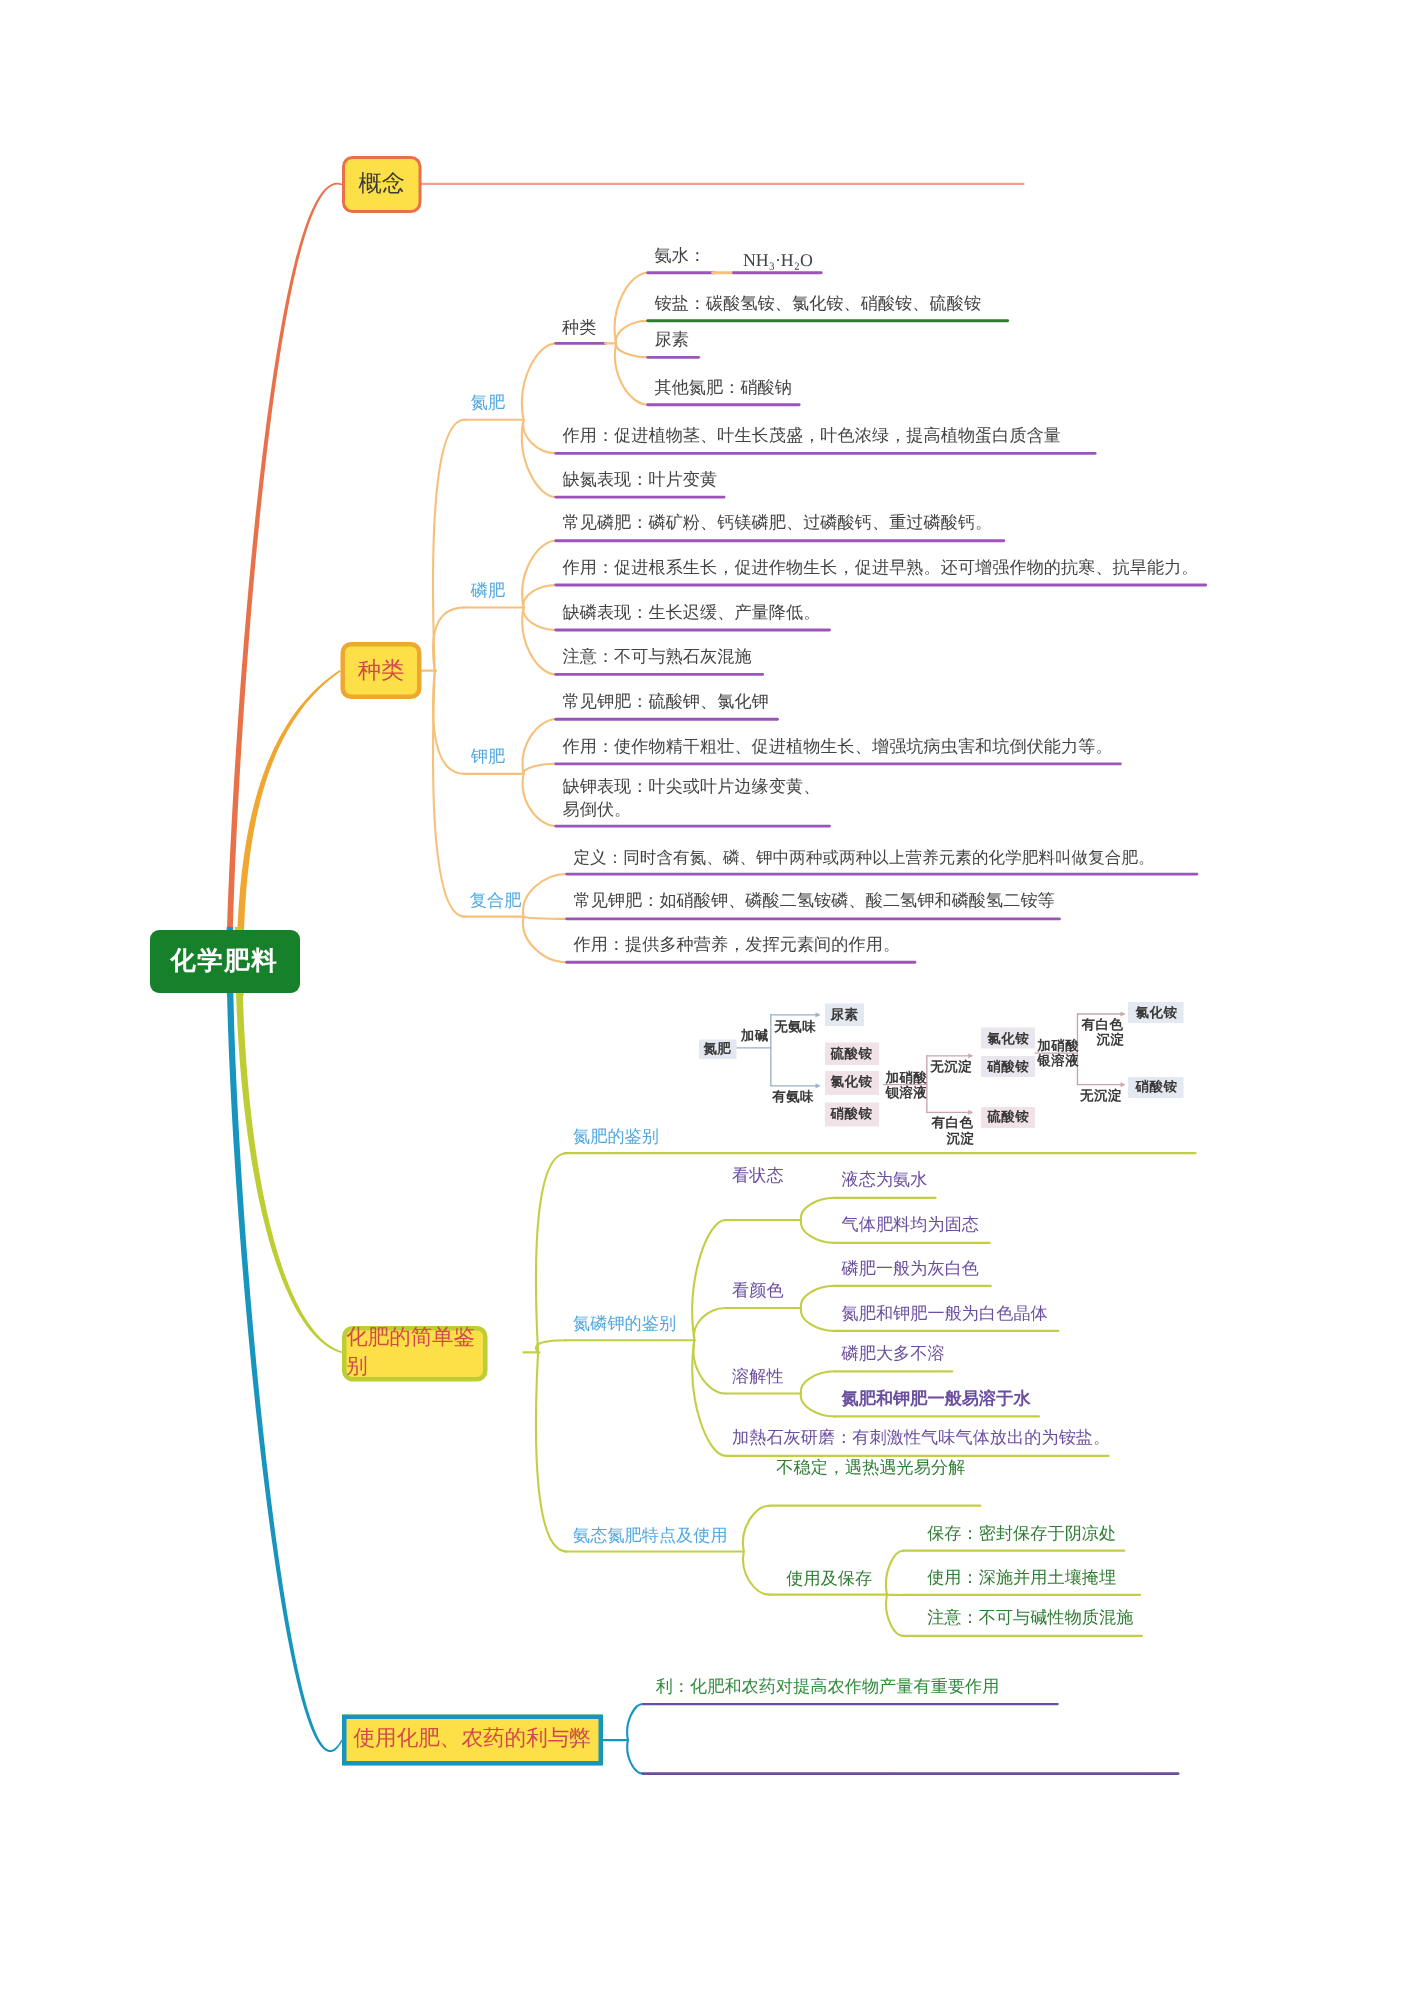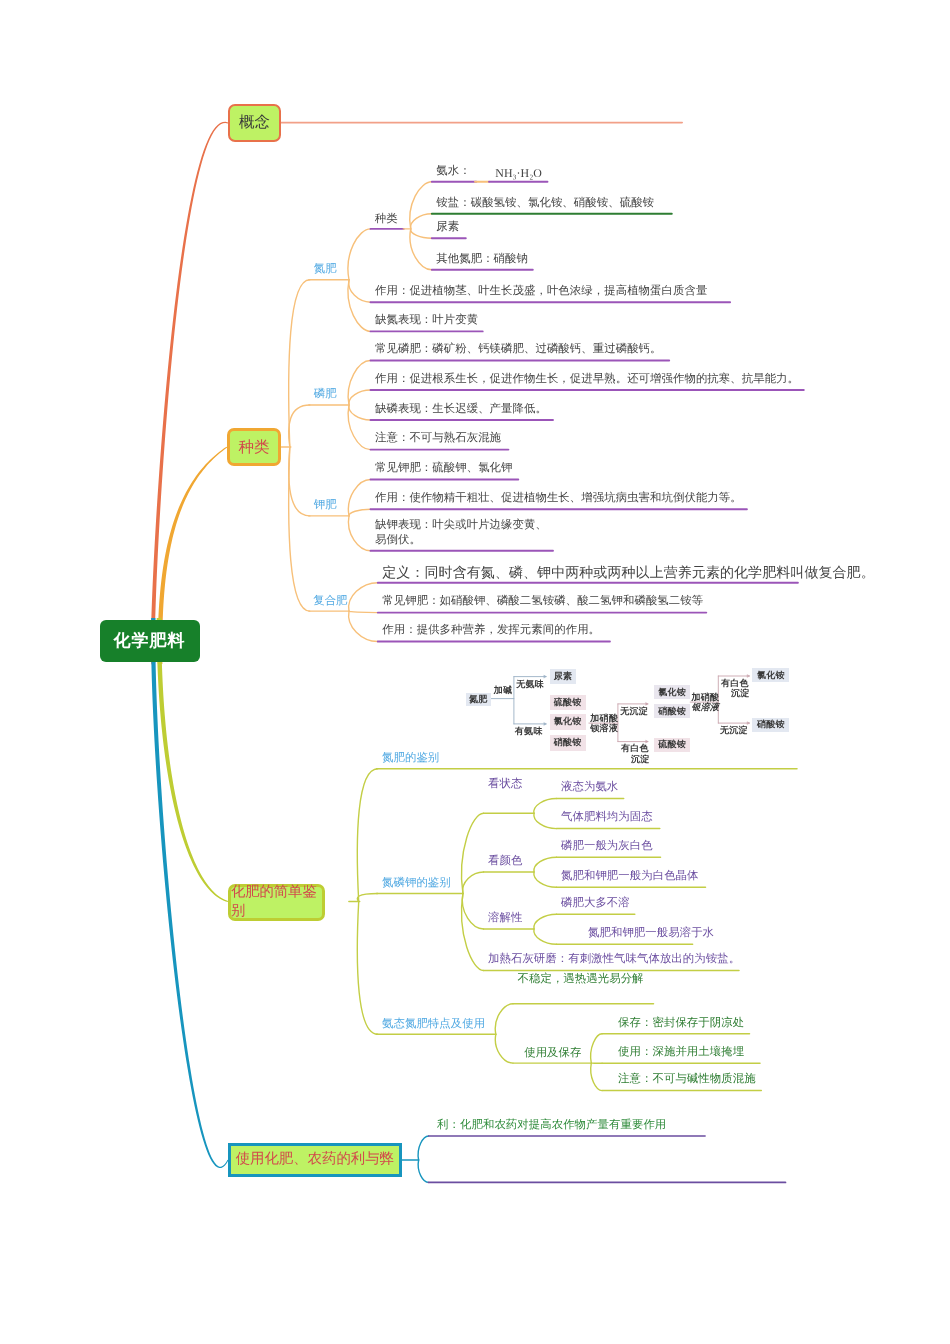--- a/index.html
+++ b/index.html
@@ -4,21 +4,21 @@
 <style>
   html,body{margin:0;padding:0;background:#ffffff;}
   body{width:950px;height:1344px;position:relative;overflow:hidden;
        font-family:"Liberation Sans","DejaVu Sans",sans-serif;
        -webkit-font-smoothing:antialiased;text-rendering:geometricPrecision;}
   #stage{position:absolute;left:0;top:0;width:950px;height:1344px;
          will-change:transform;transform:translateZ(0);opacity:0.999;}
   #edges{position:absolute;left:0;top:0;width:950px;height:1344px;z-index:1;}
   .lbl{position:absolute;white-space:pre;line-height:14.6px;z-index:3;}
   .box{position:absolute;box-sizing:border-box;display:flex;align-items:center;
-       justify-content:center;background:#bef264;z-index:4;}
+       justify-content:center;background:#fde047;z-index:4;}
   .fcb{position:absolute;box-sizing:border-box;display:flex;align-items:center;
        justify-content:center;white-space:nowrap;z-index:3;}
 </style>
 </head>
 <body>
 
 <div id="stage">
     <svg id="edges" width="950" height="1344" viewBox="0 0 950 1344">
       <path d="M 154.88 662.40 L 155.34 662.92 L 155.16 661.75 L 155.00 659.68 L 154.87 656.83 L 154.79 653.26 L 154.75 648.99 L 154.76 644.07 L 154.81 638.51 L 154.91 632.34 L 155.05 625.60 L 155.24 618.30 L 155.48 610.48 L 155.75 602.16 L 156.08 593.36 L 156.44 584.12 L 156.85 574.45 L 157.31 564.39 L 157.81 553.96 L 158.36 543.18 L 158.95 532.09 L 159.59 520.70 L 160.27 509.05 L 160.99 497.16 L 161.76 485.05 L 162.58 472.76 L 163.43 460.31 L 164.34 447.71 L 165.28 435.01 L 166.28 422.23 L 167.31 409.38 L 168.39 396.51 L 169.51 383.63 L 170.68 370.76 L 171.89 357.95 L 173.15 345.20 L 174.45 332.55 L 175.79 320.03 L 177.18 307.65 L 178.61 295.45 L 180.09 283.45 L 181.61 271.68 L 183.17 260.16 L 184.77 248.92 L 186.42 237.99 L 188.11 227.39 L 189.85 217.14 L 191.63 207.28 L 193.45 197.83 L 195.31 188.81 L 197.22 180.25 L 199.17 172.19 L 201.16 164.63 L 203.20 157.62 L 205.27 151.17 L 207.39 145.32 L 209.54 140.09 L 211.74 135.50 L 213.96 131.59 L 216.22 128.38 L 218.50 125.89 L 220.79 124.16 L 223.09 123.17 L 225.41 122.93 L 227.81 123.46 L 228.19 122.54 L 225.49 121.86 L 222.81 122.05 L 220.18 123.10 L 217.63 124.93 L 215.16 127.52 L 212.75 130.81 L 210.40 134.79 L 208.10 139.44 L 205.85 144.72 L 203.65 150.61 L 201.49 157.09 L 199.38 164.13 L 197.31 171.71 L 195.29 179.80 L 193.31 188.37 L 191.38 197.41 L 189.49 206.87 L 187.64 216.75 L 185.84 227.01 L 184.08 237.62 L 182.37 248.56 L 180.71 259.81 L 179.08 271.34 L 177.50 283.12 L 175.97 295.13 L 174.48 307.33 L 173.04 319.72 L 171.64 332.25 L 170.28 344.90 L 168.97 357.66 L 167.71 370.48 L 166.49 383.35 L 165.31 396.24 L 164.18 409.12 L 163.09 421.97 L 162.05 434.76 L 161.06 447.47 L 160.11 460.07 L 159.21 472.53 L 158.35 484.83 L 157.53 496.94 L 156.77 508.84 L 156.04 520.49 L 155.37 531.89 L 154.74 542.99 L 154.15 553.77 L 153.61 564.21 L 153.12 574.28 L 152.67 583.95 L 152.27 593.21 L 151.92 602.02 L 151.61 610.35 L 151.35 618.19 L 151.13 625.50 L 150.96 632.26 L 150.84 638.45 L 150.76 644.03 L 150.73 649.00 L 150.75 653.31 L 150.82 656.95 L 150.93 659.91 L 151.10 662.18 L 151.35 663.83 L 152.32 665.60 Z" fill="#E8714A" stroke-width="1" stroke-linecap="round" stroke-linejoin="round"></path>
       <path d="M 162.40 663.96 L 162.33 659.23 L 162.28 654.53 L 162.25 649.86 L 162.25 645.23 L 162.27 640.64 L 162.32 636.08 L 162.39 631.56 L 162.49 627.07 L 162.61 622.63 L 162.77 618.22 L 162.95 613.85 L 163.15 609.51 L 163.39 605.22 L 163.66 600.96 L 163.96 596.75 L 164.29 592.58 L 164.65 588.44 L 165.04 584.35 L 165.46 580.30 L 165.92 576.29 L 166.41 572.33 L 166.93 568.40 L 167.49 564.53 L 168.09 560.69 L 168.72 556.90 L 169.39 553.15 L 170.09 549.45 L 170.83 545.79 L 171.61 542.18 L 172.43 538.62 L 173.28 535.10 L 174.18 531.63 L 175.12 528.20 L 176.09 524.82 L 177.11 521.50 L 178.17 518.22 L 179.27 514.99 L 180.42 511.80 L 181.61 508.67 L 182.84 505.59 L 184.12 502.56 L 185.44 499.58 L 186.81 496.65 L 188.22 493.77 L 189.68 490.94 L 191.19 488.17 L 192.75 485.44 L 194.35 482.77 L 196.01 480.16 L 197.72 477.60 L 199.47 475.09 L 201.28 472.63 L 203.14 470.23 L 205.05 467.89 L 207.01 465.60 L 209.03 463.37 L 211.11 461.19 L 213.24 459.07 L 215.42 457.00 L 217.66 455.00 L 219.96 453.05 L 222.32 451.16 L 224.73 449.33 L 227.21 447.56 L 226.59 446.64 L 224.04 448.36 L 221.55 450.15 L 219.12 452.00 L 216.74 453.90 L 214.41 455.88 L 212.14 457.91 L 209.93 460.00 L 207.76 462.16 L 205.66 464.37 L 203.60 466.64 L 201.60 468.98 L 199.65 471.37 L 197.75 473.82 L 195.90 476.33 L 194.11 478.89 L 192.36 481.51 L 190.67 484.19 L 189.02 486.92 L 187.42 489.71 L 185.87 492.55 L 184.37 495.45 L 182.92 498.40 L 181.52 501.40 L 180.16 504.46 L 178.84 507.56 L 177.58 510.72 L 176.35 513.93 L 175.17 517.19 L 174.04 520.50 L 172.95 523.86 L 171.90 527.27 L 170.90 530.72 L 169.93 534.23 L 169.01 537.78 L 168.13 541.38 L 167.28 545.02 L 166.48 548.71 L 165.72 552.45 L 164.99 556.23 L 164.31 560.06 L 163.66 563.93 L 163.04 567.84 L 162.47 571.80 L 161.93 575.80 L 161.42 579.84 L 160.95 583.92 L 160.51 588.05 L 160.11 592.21 L 159.74 596.42 L 159.40 600.66 L 159.10 604.95 L 158.82 609.27 L 158.58 613.63 L 158.37 618.03 L 158.18 622.47 L 158.03 626.95 L 157.90 631.46 L 157.81 636.01 L 157.74 640.59 L 157.70 645.21 L 157.68 649.87 L 157.70 654.56 L 157.74 659.28 L 157.80 664.04 Z" fill="#F0A732" stroke-width="1" stroke-linecap="round" stroke-linejoin="round"></path>
@@ -159,34 +159,34 @@
     <div class="lbl" style="left: 436.3px; top: 251.6px; color: rgb(67, 67, 67); font-size: 11.4px; line-height: 15px; letter-spacing: 0.07px;">其他氮肥：硝酸钠</div>
     <div class="lbl" style="left: 375px; top: 284px; color: rgb(67, 67, 67); font-size: 11.4px; line-height: 15px; letter-spacing: 0.07px;">作用：促进植物茎、叶生长茂盛，叶色浓绿，提高植物蛋白质含量</div>
     <div class="lbl" style="left: 375px; top: 313.2px; color: rgb(67, 67, 67); font-size: 11.4px; line-height: 15px; letter-spacing: 0.07px;">缺氮表现：叶片变黄</div>
     <div class="lbl" style="left: 375px; top: 342.3px; color: rgb(67, 67, 67); font-size: 11.4px; line-height: 15px; letter-spacing: 0.07px;">常见磷肥：磷矿粉、钙镁磷肥、过磷酸钙、重过磷酸钙。</div>
     <div class="lbl" style="left: 375px; top: 371.8px; color: rgb(67, 67, 67); font-size: 11.4px; line-height: 15px; letter-spacing: 0.07px;">作用：促进根系生长，促进作物生长，促进早熟。还可增强作物的抗寒、抗旱能力。</div>
     <div class="lbl" style="left: 375px; top: 401.8px; color: rgb(67, 67, 67); font-size: 11.4px; line-height: 15px; letter-spacing: 0.07px;">缺磷表现：生长迟缓、产量降低。</div>
     <div class="lbl" style="left: 375px; top: 431.4px; color: rgb(67, 67, 67); font-size: 11.4px; line-height: 15px; letter-spacing: 0.07px;">注意：不可与熟石灰混施</div>
     <div class="lbl" style="left: 375px; top: 461.3px; color: rgb(67, 67, 67); font-size: 11.4px; line-height: 15px; letter-spacing: 0.07px;">常见钾肥：硫酸钾、氯化钾</div>
     <div class="lbl" style="left: 375px; top: 491px; color: rgb(67, 67, 67); font-size: 11.4px; line-height: 15px; letter-spacing: 0.07px;">作用：使作物精干粗壮、促进植物生长、增强坑病虫害和坑倒伏能力等。</div>
     <div class="lbl" style="left: 375px; color: rgb(67, 67, 67); font-size: 11.4px; line-height: 15px; letter-spacing: 0.07px; top: 517.5px;"><div>缺钾表现：叶尖或叶片边缘变黄、</div><div>易倒伏。</div></div>
-    <div class="lbl" style="left: 382.3px; top: 564.5px; color: rgb(67, 67, 67); font-size: 14px; line-height: 15px; letter-spacing: 0.07px; text-align: center;">定义：同时含有氮、磷、钾中两种或两种以上营养元素的化学肥料叫做复合肥。</div>
+    <div class="lbl" style="left: 382.3px; top: 564.5px; color: rgb(67, 67, 67); font-size: 11px; line-height: 15px; letter-spacing: 0.07px; text-align: center;">定义：同时含有氮、磷、钾中两种或两种以上营养元素的化学肥料叫做复合肥。</div>
     <div class="lbl" style="left: 382.3px; top: 594.4px; color: rgb(67, 67, 67); font-size: 11.4px; line-height: 15px; letter-spacing: 0.07px;">常见钾肥：如硝酸钾、磷酸二氢铵磷、酸二氢钾和磷酸氢二铵等</div>
     <div class="lbl" style="left: 382.3px; top: 623.3px; color: rgb(67, 67, 67); font-size: 11.4px; line-height: 15px; letter-spacing: 0.07px;">作用：提供多种营养，发挥元素间的作用。</div>
     <div class="lbl" style="left: 382px; top: 751.2px; color: rgb(79, 168, 226); font-size: 11.4px; line-height: 14px; letter-spacing: 0.07px;">氮肥的鉴别</div>
     <div class="lbl" style="left: 382px; top: 875.9px; color: rgb(79, 168, 226); font-size: 11.4px; line-height: 14px; letter-spacing: 0.07px;">氮磷钾的鉴别</div>
     <div class="lbl" style="left: 488px; top: 777px; color: rgb(107, 78, 160); font-size: 11.4px; line-height: 14px; letter-spacing: 0.07px;">看状态</div>
     <div class="lbl" style="left: 561px; top: 780.3px; color: rgb(107, 78, 160); font-size: 11.4px; line-height: 15px; letter-spacing: 0.07px;">液态为氨水</div>
     <div class="lbl" style="left: 561px; top: 810.4px; color: rgb(107, 78, 160); font-size: 11.4px; line-height: 15px; letter-spacing: 0.07px;">气体肥料均为固态</div>
     <div class="lbl" style="left: 488px; top: 854.4px; color: rgb(107, 78, 160); font-size: 11.4px; line-height: 14px; letter-spacing: 0.07px;">看颜色</div>
     <div class="lbl" style="left: 561px; top: 839px; color: rgb(107, 78, 160); font-size: 11.4px; line-height: 15px; letter-spacing: 0.07px;">磷肥一般为灰白色</div>
     <div class="lbl" style="left: 561px; top: 869.1px; color: rgb(107, 78, 160); font-size: 11.4px; line-height: 15px; letter-spacing: 0.07px;">氮肥和钾肥一般为白色晶体</div>
     <div class="lbl" style="left: 488px; top: 911.4px; color: rgb(107, 78, 160); font-size: 11.4px; line-height: 14px; letter-spacing: 0.07px;">溶解性</div>
     <div class="lbl" style="left: 561px; top: 896px; color: rgb(107, 78, 160); font-size: 11.4px; line-height: 15px; letter-spacing: 0.07px;">磷肥大多不溶</div>
-    <div class="lbl" style="left: 588px; top: 926.1px; color: rgb(107, 78, 160); font-size: 11.4px; line-height: 15px; letter-spacing: 0.07px;">氮肥和钾肥一般易溶于水</div>
+    <div class="lbl" style="left: 561px; top: 926.1px; color: rgb(107, 78, 160); font-size: 11.4px; line-height: 15px; letter-spacing: 0.07px; font-weight: bold;">氮肥和钾肥一般易溶于水</div>
     <div class="lbl" style="left: 488px; top: 952.3px; color: rgb(107, 78, 160); font-size: 11.4px; line-height: 15px; letter-spacing: 0.07px;">加熱石灰研磨：有刺激性气味气体放出的为铵盐。</div>
     <div class="lbl" style="left: 382px; top: 1016.7px; color: rgb(79, 168, 226); font-size: 11.4px; line-height: 14px; letter-spacing: 0.07px;">氨态氮肥特点及使用</div>
     <div class="lbl" style="left: 517.5px; top: 972px; color: rgb(46, 125, 50); font-size: 11.4px; line-height: 15px; letter-spacing: 0.07px;">不稳定，遇热遇光易分解</div>
     <div class="lbl" style="left: 524.2px; top: 1045.5px; color: rgb(46, 125, 50); font-size: 11.4px; line-height: 14px; letter-spacing: 0.07px;">使用及保存</div>
     <div class="lbl" style="left: 618.1px; top: 1015.6px; color: rgb(46, 125, 50); font-size: 11.4px; line-height: 15px; letter-spacing: 0.07px;">保存：密封保存于阴凉处</div>
     <div class="lbl" style="left: 618.1px; top: 1045.1px; color: rgb(46, 125, 50); font-size: 11.4px; line-height: 15px; letter-spacing: 0.07px;">使用：深施并用土壤掩埋</div>
     <div class="lbl" style="left: 618.1px; top: 1072.4px; color: rgb(46, 125, 50); font-size: 11.4px; line-height: 15px; letter-spacing: 0.07px;">注意：不可与碱性物质混施</div>
     <div class="fcb" style="left: 465.8px; top: 692.6px; width: 24.9px; height: 13.6px; background: rgb(227, 232, 241); color: rgb(58, 58, 58); font-size: 9px; letter-spacing: 0.3px; font-weight: 600;">
       <span>氮肥</span>
     </div>
@@ -213,21 +213,21 @@
     <div class="fcb" style="left: 654.3px; top: 684.9px; width: 35.8px; height: 14.4px; background: rgb(233, 230, 238); color: rgb(58, 58, 58); font-size: 9px; letter-spacing: 0.3px; font-weight: 600;">
       <span>氯化铵</span>
     </div>
     <div class="fcb" style="left: 654.3px; top: 704.1px; width: 35.8px; height: 14.4px; background: rgb(233, 230, 238); color: rgb(58, 58, 58); font-size: 9px; letter-spacing: 0.3px; font-weight: 600;">
       <span>硝酸铵</span>
     </div>
     <div class="fcb" style="left: 654.3px; top: 737.6px; width: 35.8px; height: 14.8px; background: rgb(241, 226, 231); color: rgb(58, 58, 58); font-size: 9px; letter-spacing: 0.3px; font-weight: 600;">
       <span>硫酸铵</span>
     </div>
     <div class="lbl" style="left: 691.5px; top: 691.5px; color: rgb(58, 58, 58); font-size: 9px; font-weight: 600; line-height: 11px; letter-spacing: 0.3px;">加硝酸</div>
-    <div class="lbl" style="left: 691.5px; top: 702.2px; color: rgb(58, 58, 58); font-size: 9px; font-weight: 600; line-height: 11px; letter-spacing: 0.3px; font-style: italic;">银溶液</div>
+    <div class="lbl" style="left: 691.5px; top: 702.2px; color: rgb(58, 58, 58); font-size: 9px; font-weight: 600; line-height: 11px; letter-spacing: 0.3px;">银溶液</div>
     <div class="lbl" style="left: 721px; top: 677.5px; color: rgb(58, 58, 58); font-size: 9px; font-weight: 600; line-height: 11px; letter-spacing: 0.3px;">有白色</div>
     <div class="lbl" style="left: 731px; top: 688.4px; color: rgb(58, 58, 58); font-size: 9px; font-weight: 600; line-height: 11px; letter-spacing: 0.3px;">沉淀</div>
     <div class="lbl" style="left: 720px; top: 725.1px; color: rgb(58, 58, 58); font-size: 9px; font-weight: 600; line-height: 11px; letter-spacing: 0.3px;">无沉淀</div>
     <div class="fcb" style="left: 752.4px; top: 668.4px; width: 37.1px; height: 14px; background: rgb(227, 232, 241); color: rgb(58, 58, 58); font-size: 9px; letter-spacing: 0.3px; font-weight: 600;">
       <span>氯化铵</span>
     </div>
     <div class="fcb" style="left: 752.4px; top: 717.9px; width: 37.1px; height: 14px; background: rgb(227, 232, 241); color: rgb(58, 58, 58); font-size: 9px; letter-spacing: 0.3px; font-weight: 600;">
       <span>硝酸铵</span>
     </div>
     <div class="lbl" style="left: 437.1px; top: 1117.8px; color: rgb(46, 139, 58); font-size: 11.4px; line-height: 15px; letter-spacing: 0.07px;">利：化肥和农药对提高农作物产量有重要作用</div>

